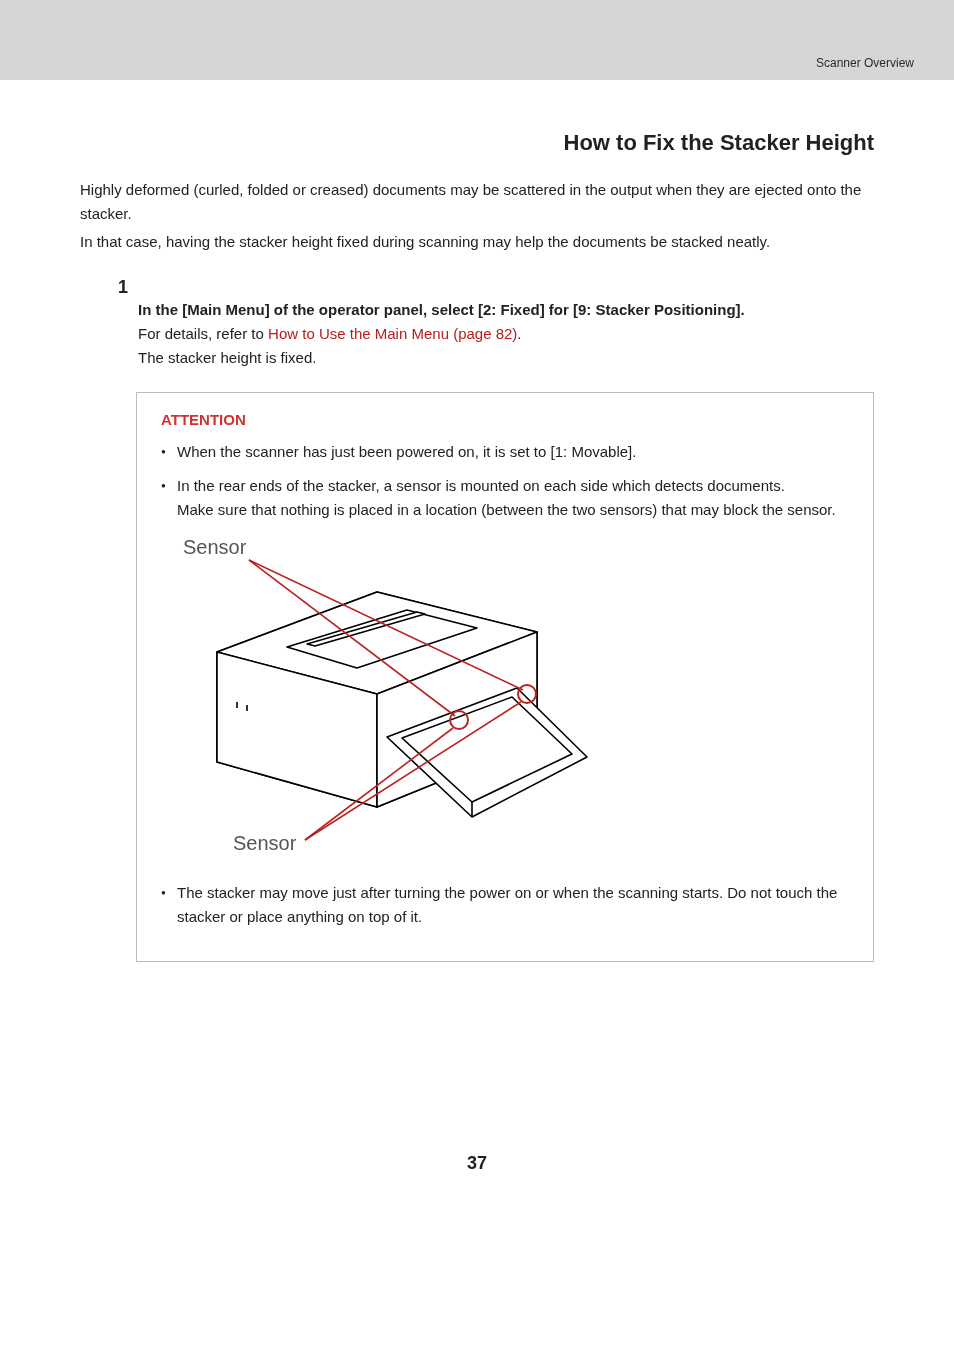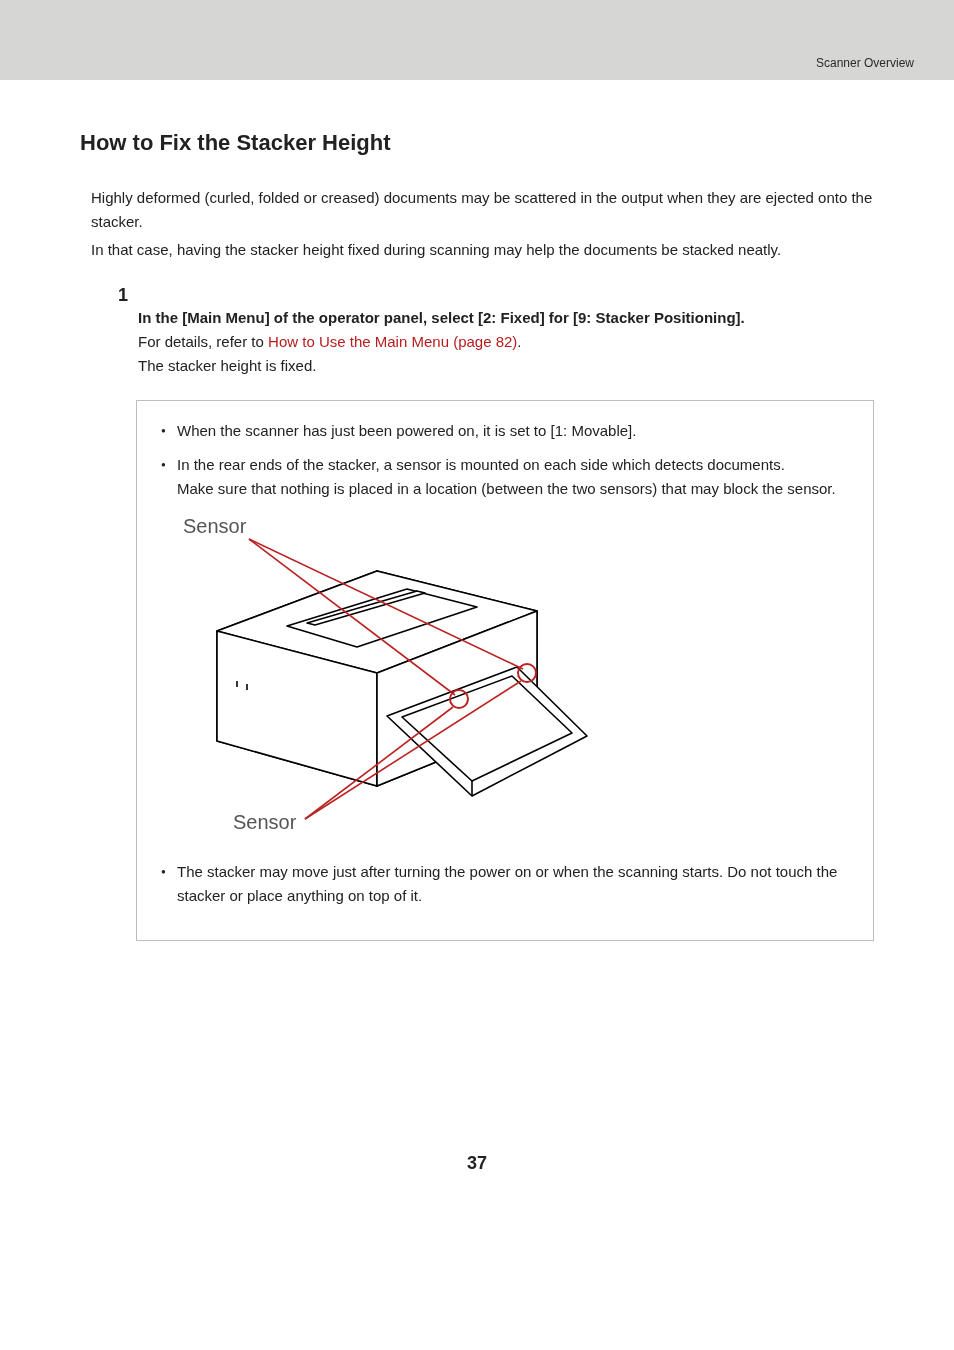--- a/index.html
+++ b/index.html
@@ -1,23 +1,23 @@
 <!DOCTYPE html>
 <html><head>
 <meta charset="utf-8">
 <style>
   * { box-sizing: border-box; margin: 0; padding: 0; }
   html, body { width: 954px; height: 1350px; font-family: "Segoe UI", Arial, sans-serif; background: #fff; color: #222; }
   .page { width: 954px; height: 1204px; position: relative; }
   .header-band { width: 100%; height: 80px; background: #d6d6d5; }
   .breadcrumb { position: absolute; top: 56px; right: 40px; font-size: 12px; color: #2a2a2a; }
   .content { padding: 50px 80px 0 80px; }
-  h2 { font-size: 22px; font-weight: 700; color: #222; margin-bottom: 30px; }
+  h2 { font-size: 22px; font-weight: 700; color: #222; margin-bottom: 22px; text-align: right; }
   .intro p { font-size: 15px; line-height: 1.6; margin-bottom: 4px; }
-  .intro { margin-bottom: 22px; margin-left: 11px; }
+  .intro { margin-bottom: 22px; }
   .step { display: flex; align-items: flex-start; margin-left: 26px; }
   .step-num { font-size: 18px; font-weight: 700; width: 22px; flex-shrink: 0; text-align: right; margin-right: 10px; line-height: 1.3; }
   .step-body { flex: 1; }
   .step-body .step-title { font-size: 15px; font-weight: 700; line-height: 1.5; margin-top: 23px; }
   .step-body .step-detail { font-size: 15px; line-height: 1.6; }
   .link { color: #b91c1c; }
   .attention-box { border: 1px solid #bdbdbd; margin-top: 22px; padding: 18px 24px 22px 24px; margin-left: -2px; }
   .attention-title { color: #c33; font-size: 15px; font-weight: 700; margin-bottom: 12px; }
   ul.bullets { list-style: none; padding-left: 0; }
   ul.bullets > li { font-size: 15px; line-height: 1.6; margin-bottom: 10px; position: relative; padding-left: 16px; }
@@ -46,20 +46,21 @@
     <div class="step">
       <div class="step-num">1</div>
       <div class="step-body">
         <div class="step-title">In the [Main Menu] of the operator panel, select [2: Fixed] for [9: Stacker Positioning].</div>
         <div class="step-detail">
           <span>For details, refer to </span><span class="link">How to Use the Main Menu (page 82)</span><span>.</span>
         </div>
         <div class="step-detail">The stacker height is fixed.</div>
 
         <div class="attention-box">
+          <div class="attention-title">ATTENTION</div>
           <ul class="bullets">
             <li>When the scanner has just been powered on, it is set to [1: Movable].</li>
             <li>
               <span>In the rear ends of the stacker, a sensor is mounted on each side which detects documents.</span>
               <div class="li-cont">Make sure that nothing is placed in a location (between the two sensors) that may block the sensor.</div>
 
               <div class="diagram">
                 <svg width="440" height="330" viewBox="0 0 440 330">
 
                   <text x="6" y="22" font-size="20" fill="#555" font-family="Arial">Sensor</text>

